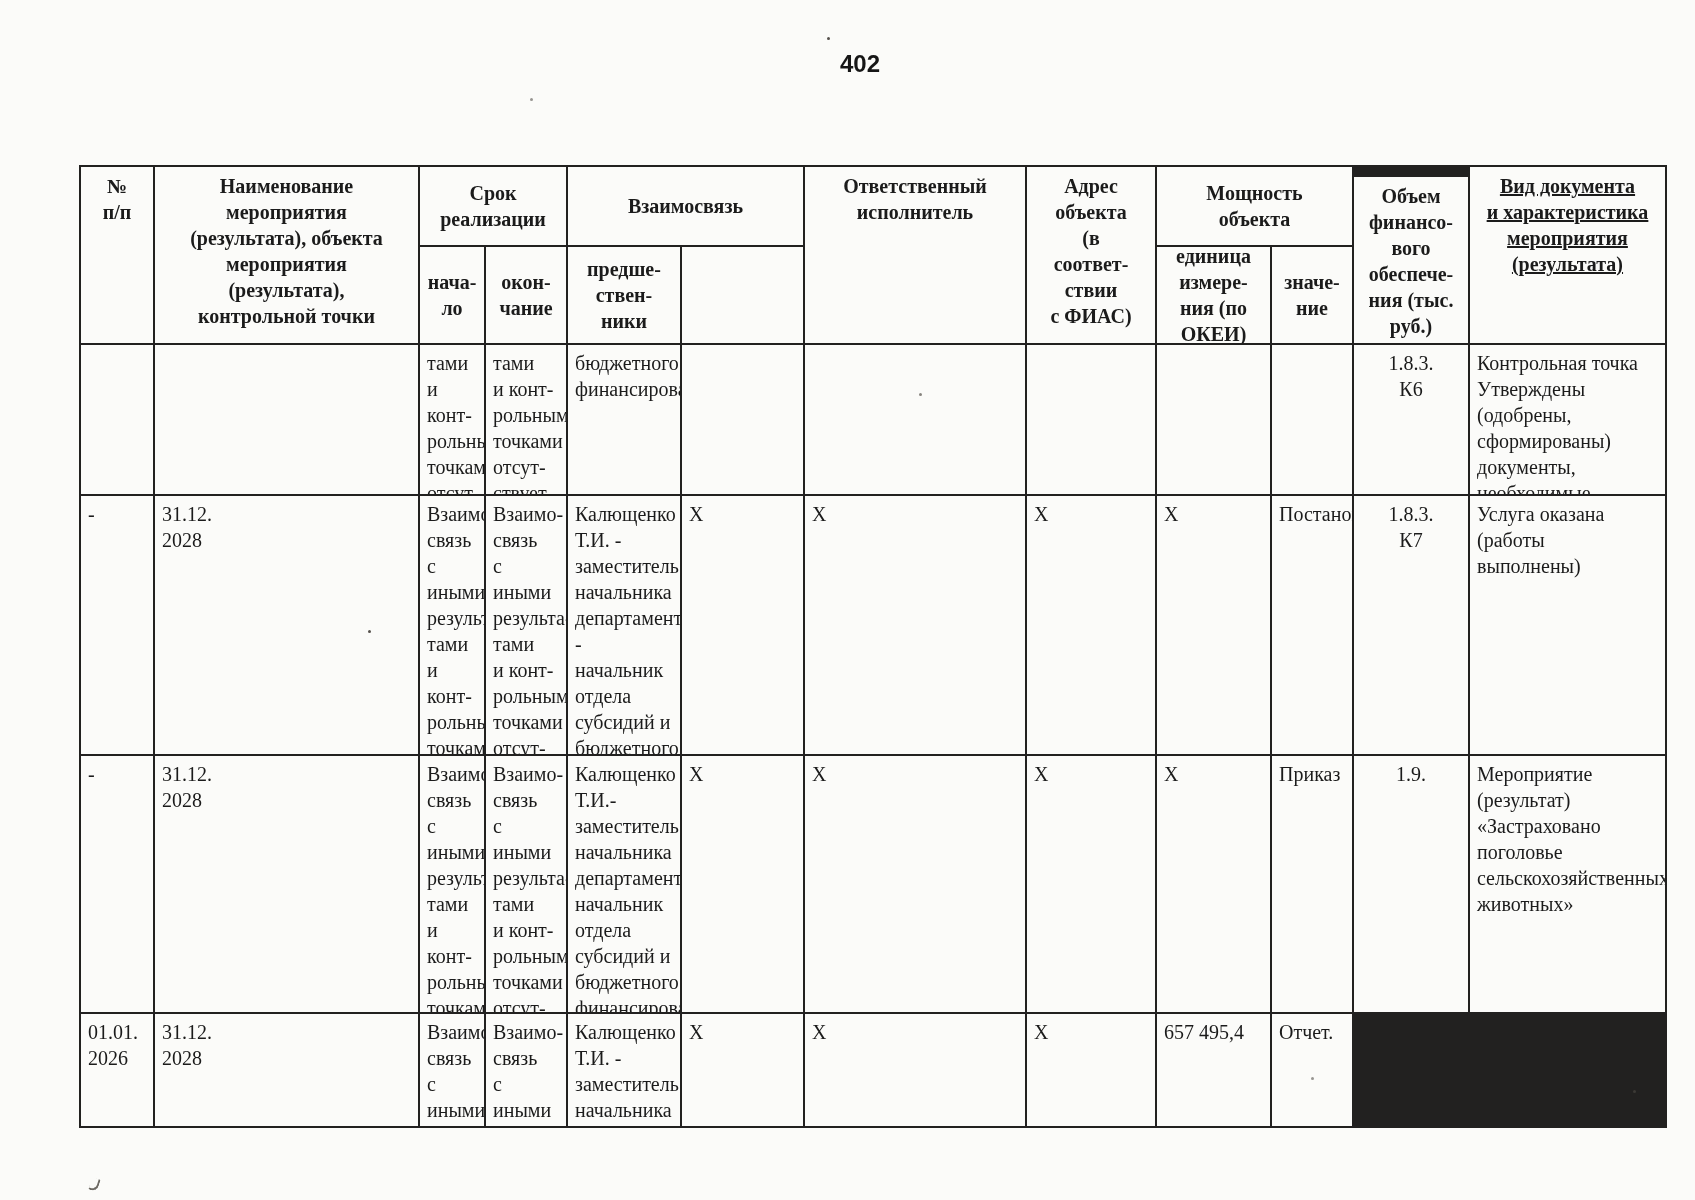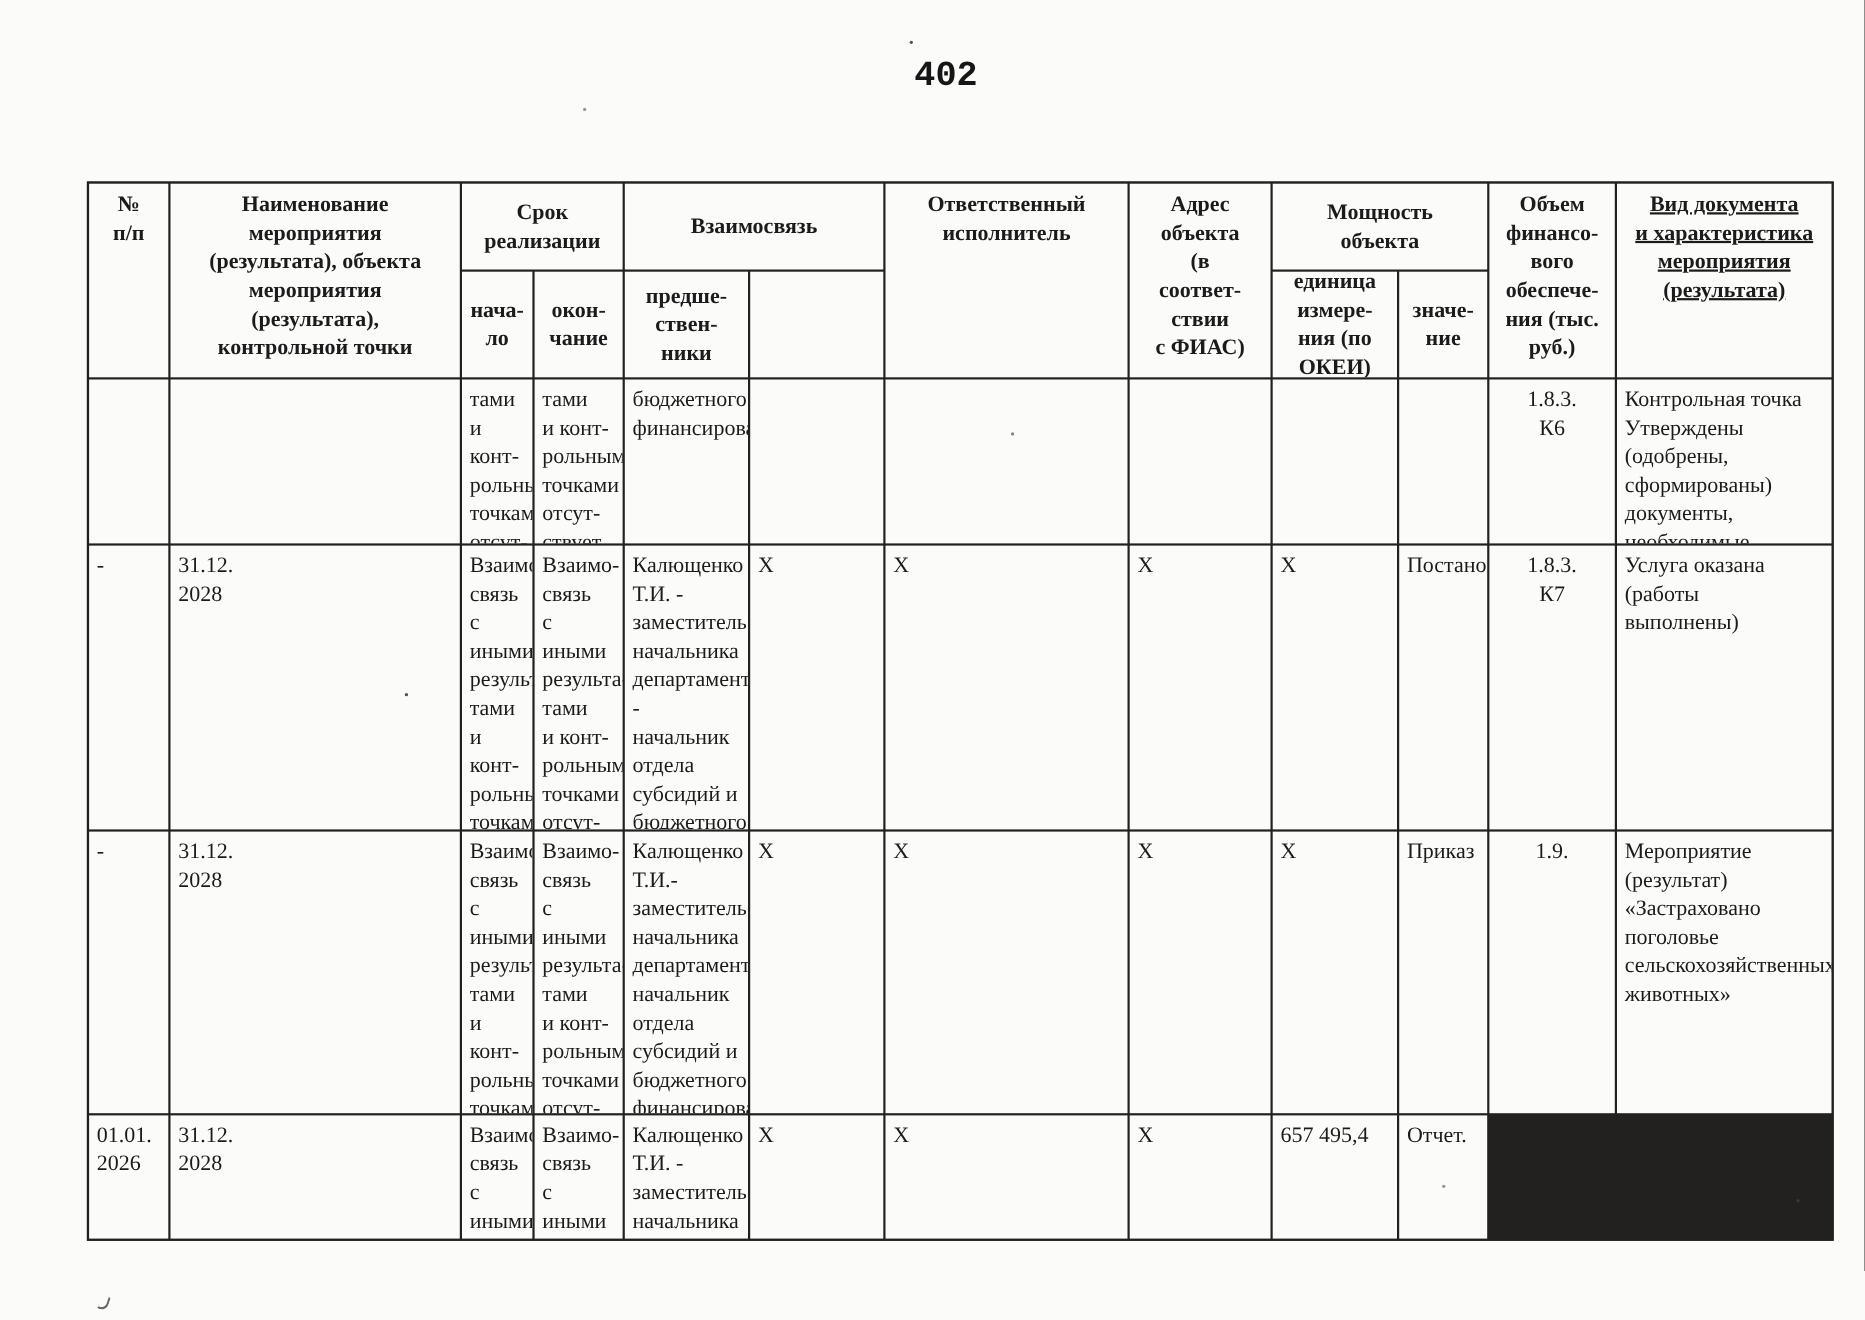--- a/index.html
+++ b/index.html
@@ -7,22 +7,22 @@
     width:1695px;height:1200px;
     background:#fbfbf9;
     font-family:"Liberation Serif", serif;
     color:#1b1b1b;
     position:relative;
     overflow:hidden;
   }
   .page-number{
     position:absolute;left:820px;top:50px;width:80px;
     text-align:center;
-    font-family:Liberation Mono, monospace;
-    font-weight:bold;font-size:32px;color:#161616;
+    font-family:Liberation Sans, sans-serif;
+    font-weight:bold;font-size:24px;color:#161616;
   }
   .doc-table{
     position:absolute;left:79px;top:165px;
     display:grid;
     grid-template-columns:72px 263px 64px 80px 112px 121px 220px 128px 113px 80px 114px 195px;
     grid-template-rows:78px 96px 149px 258px 256px 112px;
     gap:2px;
     background:#222120;          
     border:2px solid #222120;    
   }
@@ -55,21 +55,21 @@
   .hd-start{grid-row:2;grid-column:3;}
   .hd-end{grid-row:2;grid-column:4;}
   .hd-relation{grid-row:1;grid-column:5/7;}
   .hd-pred{grid-row:2;grid-column:5;}
   .hd-succ{grid-row:2;grid-column:6;}
   .hd-executor{grid-row:1/3;grid-column:7;}
   .hd-address{grid-row:1/3;grid-column:8;}
   .hd-capacity{grid-row:1;grid-column:9/11;}
   .hd-unit{grid-row:2;grid-column:9;}
   .hd-value{grid-row:2;grid-column:10;}
-  .hd-funding{grid-row:1/3;grid-column:11;}
+  .hd-funding{grid-row:1/3;grid-column:11;margin-top:10px;}
   .hd-doc{grid-row:1/3;grid-column:12;text-decoration:underline;}
   
   .dot{position:absolute;background:#55514c;border-radius:50%;}
   .squiggle{
     position:absolute;left:90px;top:1178px;width:7px;height:11px;
     border-right:2px solid #4a463f;border-bottom:2px solid #4a463f;
     border-radius:0 0 7px 0;transform:rotate(18deg);opacity:.8;
   }
 </style>
 </head>

